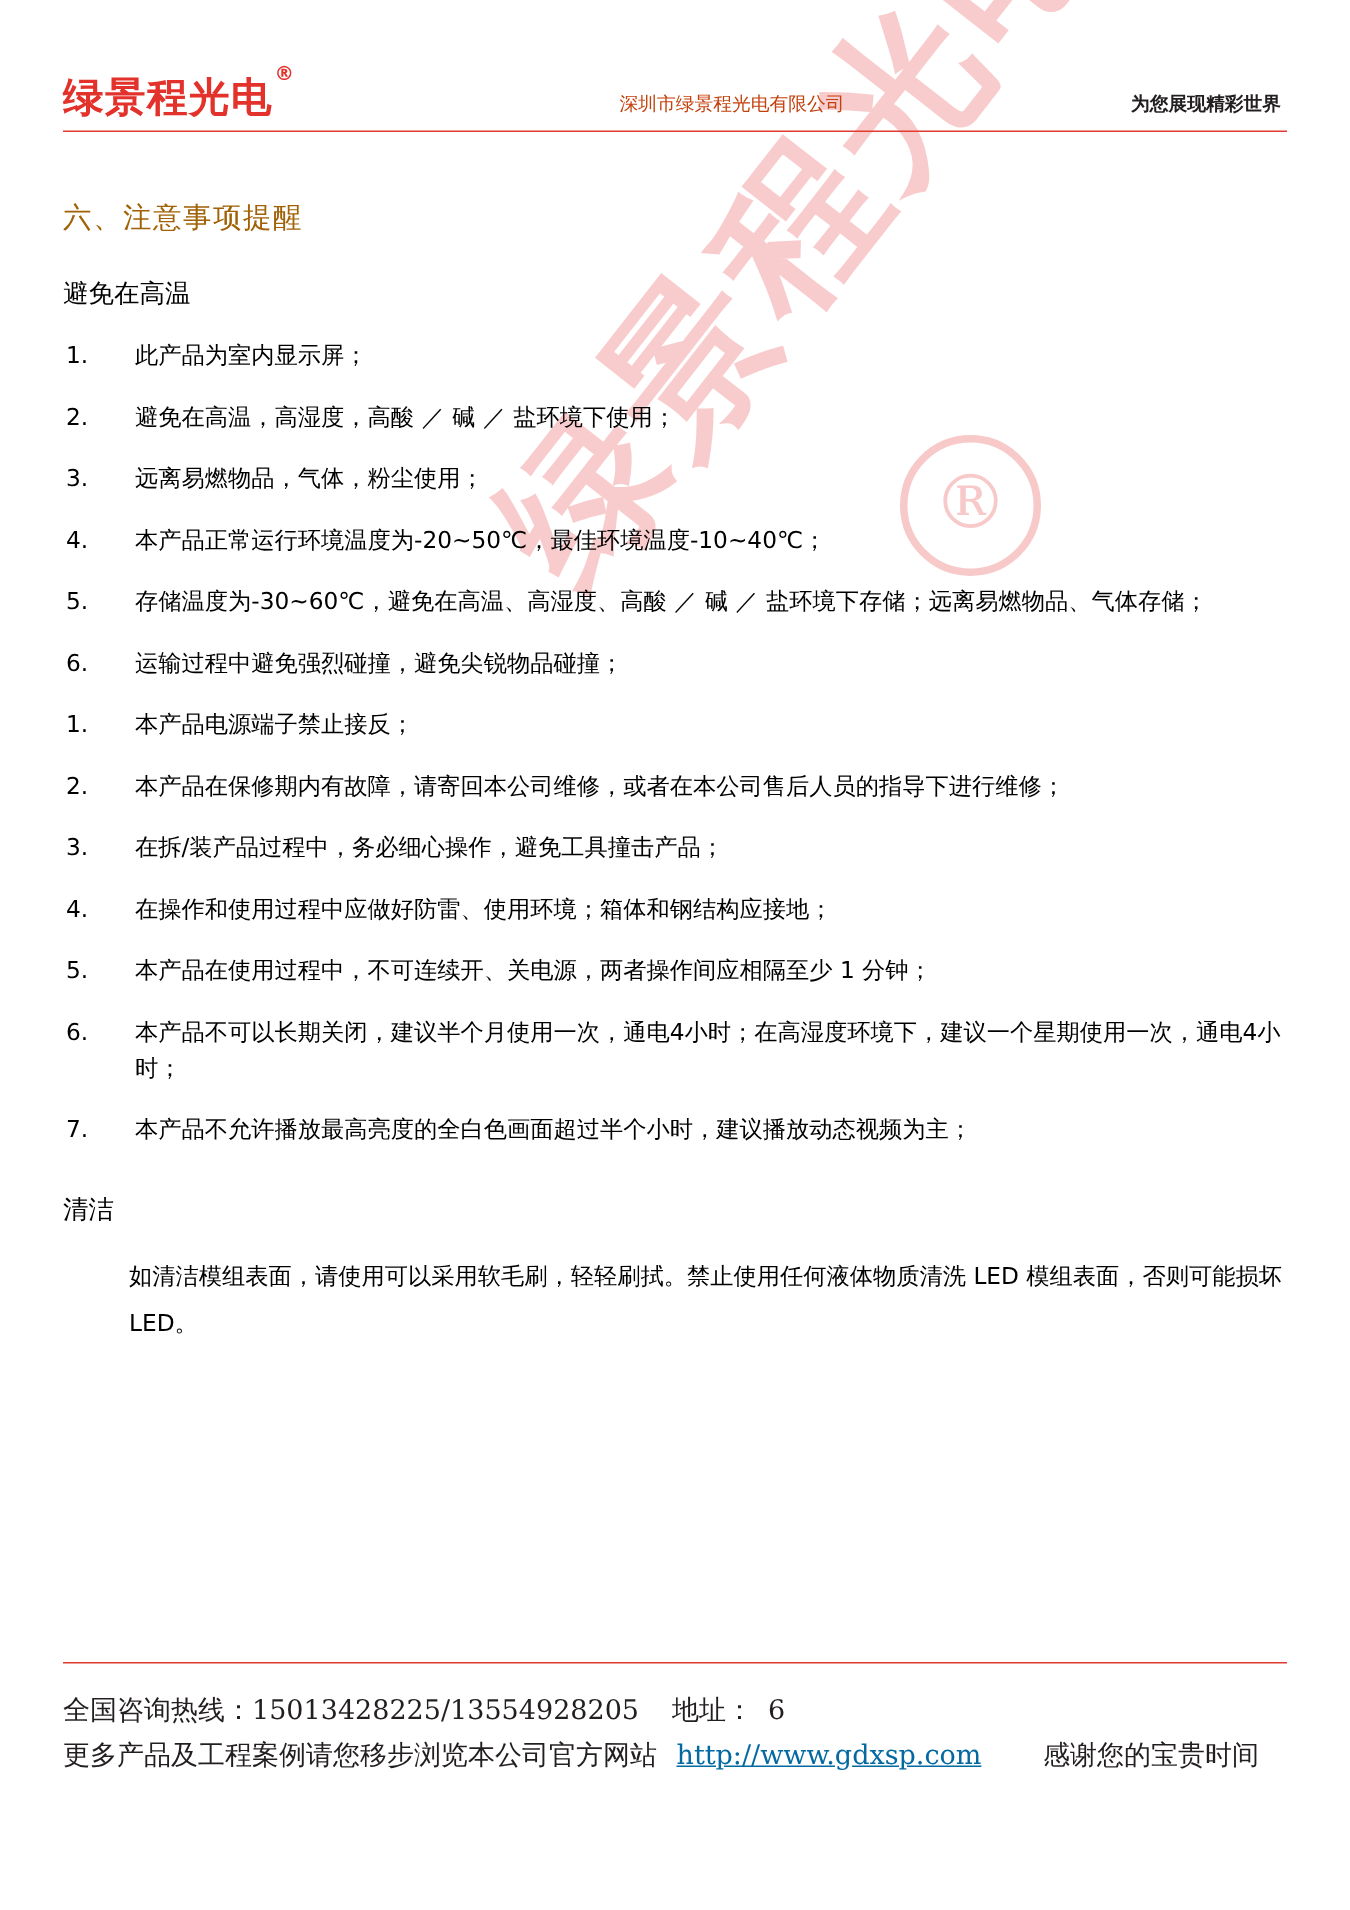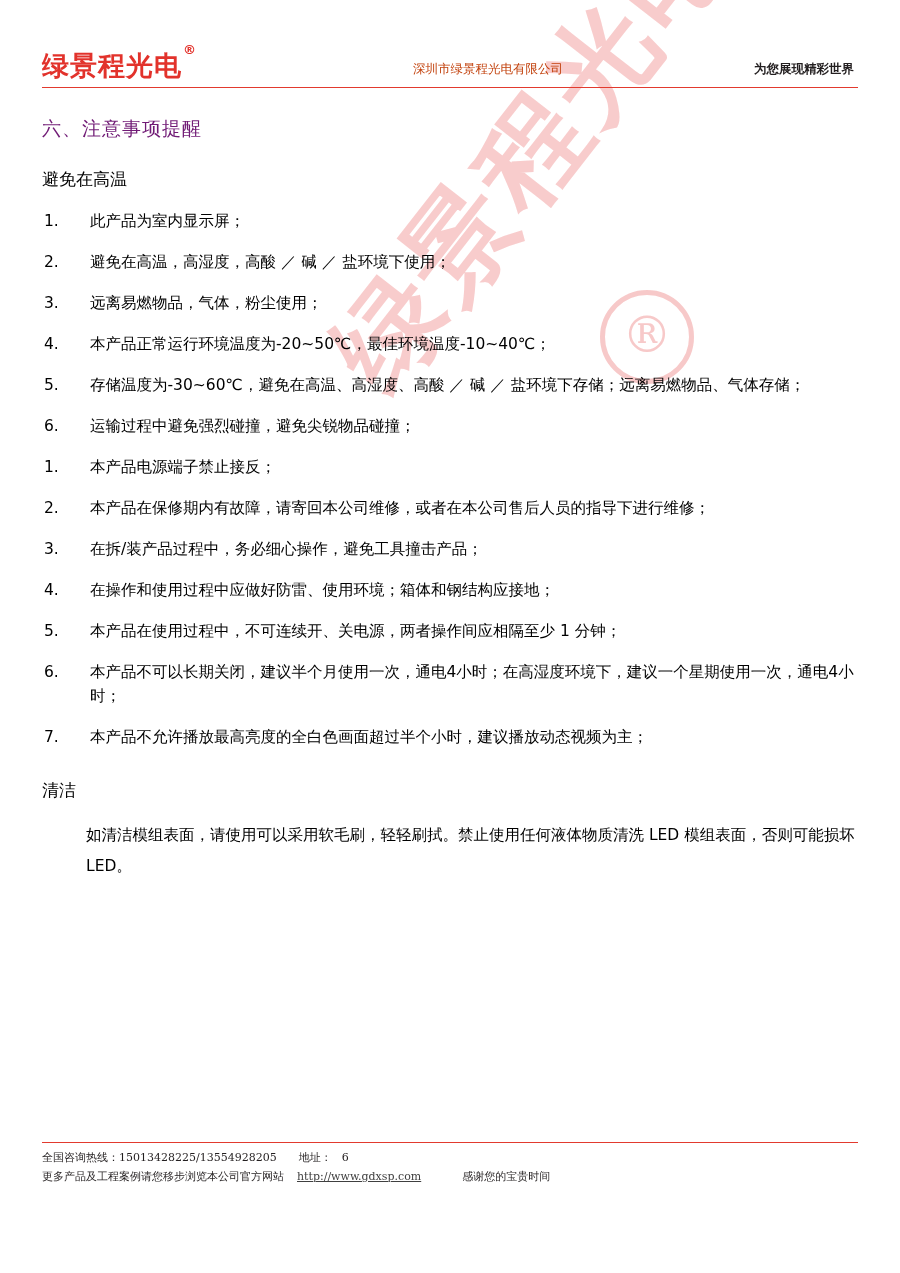--- a/index.html
+++ b/index.html
@@ -111,22 +111,22 @@
 
   
   .content {
     position: relative;
     z-index: 2;
     padding-top: 28px;
   }
   h1.section-title {
     font-size: 19px;
     font-weight: normal;
-    margin: 0 0 26px 0;
-    color: #701a75;
+    margin: 16px 0 26px 0;
+    color: #a16207;
     font-family: "DejaVu Sans", sans-serif;
     letter-spacing: 1px;
   }
   .sub-head {
     font-size: 17px;
     margin: 0 0 18px 0;
     font-family: "DejaVu Sans", sans-serif;
     color: #000;
   }
   .sub-head.spaced {
@@ -162,36 +162,36 @@
   }
 
   
   .footer {
     position: absolute;
     left: 42px;
     right: 42px;
     bottom: 88px;
     z-index: 2;
     border-top: 1.2px solid #e23a2e;
-    padding-top: 6px;
+    padding-top: 18px;
     font-family: "DejaVu Serif", serif;
-    font-size: 11px;
+    font-size: 18px;
     color: #231f20;
   }
   .footer-row {
     display: flex;
     align-items: baseline;
     line-height: 1.55;
   }
   .footer-row .f-label { white-space: nowrap; }
   .footer-row .f-gap { display: inline-block; width: 22px; }
   .footer-row .f-spacer { flex: 1; }
   .footer-row .page-num { padding-left: 10px; }
   .footer .link {
-    color: #404040;
+    color: #0369a1;
     text-decoration: underline;
     font-family: "DejaVu Serif", serif;
     text-align: right;
   }
   .footer-row2 { margin-top: 2px; gap: 13px; }
   .thanks { padding-left: 28px; }
 </style>
 </head>
 <body>
 

